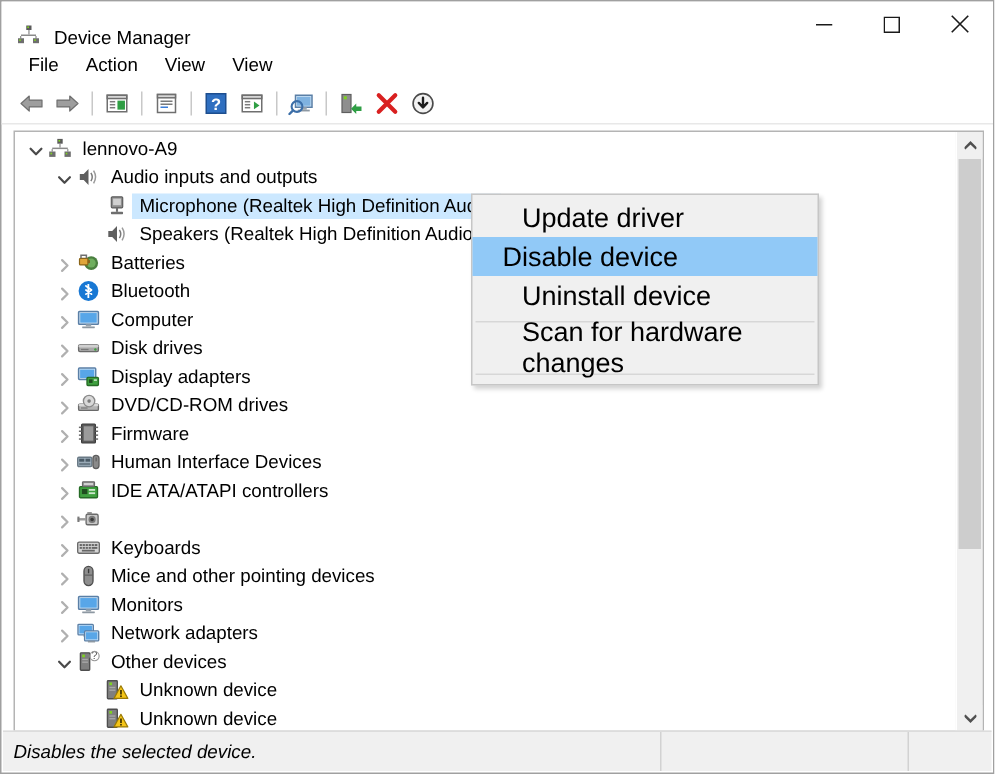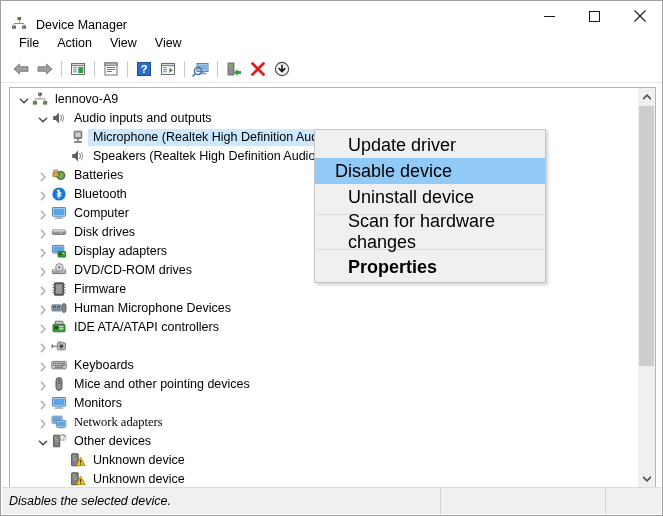--- a/index.html
+++ b/index.html
@@ -562,21 +562,21 @@
             <span class="row-icon">
               <svg width="16" height="16" viewBox="0 0 16 16">
                 <rect x="0.8" y="4.8" width="9.4" height="6.2" rx="0.8" fill="#9fb0bd" stroke="#6a7a86" stroke-width="0.9"></rect>
                 <rect x="1.8" y="5.8" width="3.4" height="2" fill="#4a5a66"></rect>
                 <rect x="6" y="5.8" width="3.2" height="2" fill="#4a5a66"></rect>
                 <rect x="1.8" y="8.6" width="7.4" height="1.4" fill="#6a7a86"></rect>
                 <rect x="11" y="3.6" width="4" height="8.8" rx="2" fill="#8a8a8a" stroke="#5e5e5e" stroke-width="0.9"></rect>
                 <rect x="12.7" y="5" width="0.8" height="2.6" fill="#5e5e5e"></rect>
               </svg>
             </span>
-            <span class="row-label">Human Microphone Devices</span>
+            <span class="row-label">Human Interface Devices</span>
           </div>
           <div class="row" style="padding-left: 25px;">
             <span class="twisty">
               <svg width="10" height="10" viewBox="0 0 10 10">
                 <path d="M3.4 1.4 L7 5 L3.4 8.6" fill="none" stroke="#b0b0b0" stroke-width="1.5" stroke-linecap="round" stroke-linejoin="round"></path>
               </svg>
             </span>
             <span class="row-icon">
               <svg width="16" height="16" viewBox="0 0 16 16">
                 <rect x="2" y="5.4" width="12" height="7.4" rx="0.7" fill="#3fa03f" stroke="#266b26" stroke-width="0.9"></rect>
@@ -655,21 +655,21 @@
             <span class="row-icon">
               <svg width="16" height="16" viewBox="0 0 16 16">
                 <rect x="1.4" y="2.6" width="13.2" height="8.6" rx="0.6" fill="#cfe4f7" stroke="#5a7fa6" stroke-width="1"></rect>
                 <rect x="2.5" y="3.7" width="11" height="6.4" fill="#58a6e8"></rect>
                 <rect x="6.2" y="11.2" width="3.6" height="1.4" fill="#9aa5ae"></rect>
                 <rect x="3.8" y="12.6" width="8.4" height="1.2" rx="0.3" fill="#8d98a2"></rect>
               </svg>
             </span>
             <span class="row-label">Monitors</span>
           </div>
-          <div class="row" style="padding-left: 25px; font-family: Liberation Serif, serif;">
+          <div class="row" style="padding-left: 25px;">
             <span class="twisty">
               <svg width="10" height="10" viewBox="0 0 10 10">
                 <path d="M3.4 1.4 L7 5 L3.4 8.6" fill="none" stroke="#b0b0b0" stroke-width="1.5" stroke-linecap="round" stroke-linejoin="round"></path>
               </svg>
             </span>
             <span class="row-icon">
               <svg width="16" height="16" viewBox="0 0 16 16">
                 <rect x="1" y="2.2" width="10.2" height="7" rx="0.6" fill="#cfe4f7" stroke="#5a7fa6" stroke-width="0.9"></rect>
                 <rect x="1.9" y="3.1" width="8.4" height="5.2" fill="#58a6e8"></rect>
                 <rect x="4.4" y="9.2" width="3.4" height="1.1" fill="#9aa5ae"></rect>
@@ -746,21 +746,20 @@
     </div>
   </div>
 
   <div class="ctx-menu" id="ctx-menu">
       <div class="ctx-item">Update driver</div>
       <div class="ctx-item highlight">Disable device</div>
       <div class="ctx-item">Uninstall device</div>
       <div class="ctx-sep"></div>
       <div class="ctx-item">Scan for hardware changes</div>
       <div class="ctx-sep"></div>
-      <div class="ctx-item bold">Properties</div>
     </div>
 
   <div class="statusbar">
     <div class="status-cell first">
       <span class="status-text">Disables the selected device.</span>
     </div>
     <div class="status-cell second"></div>
     <div class="status-cell third"></div>
   </div>
 

